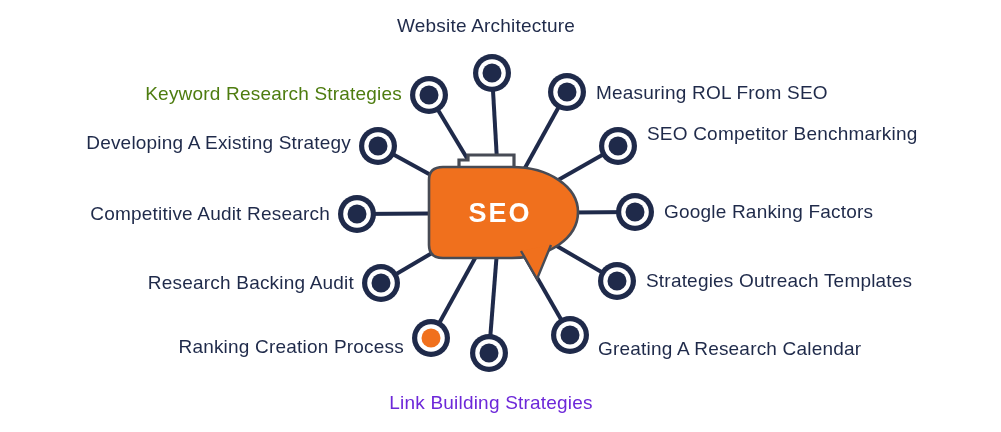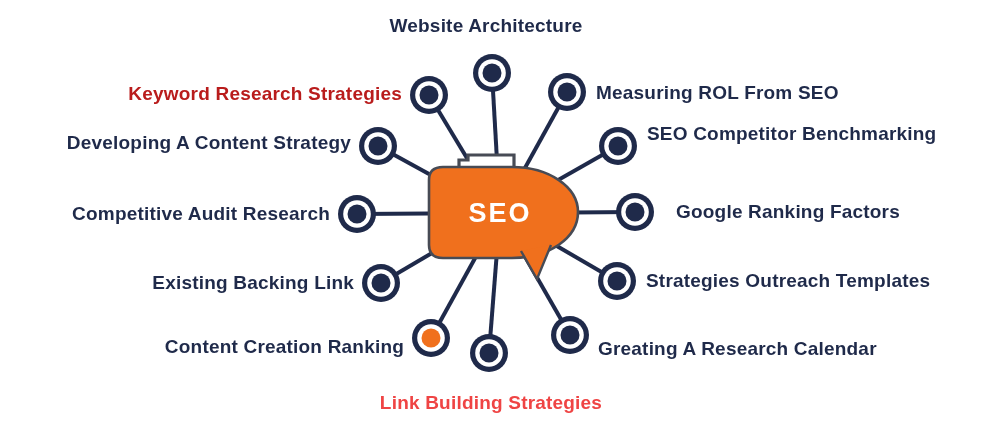--- a/index.html
+++ b/index.html
@@ -16,21 +16,21 @@
     font-family: "Liberation Sans", sans-serif;
   }
   .stage svg {
     position: absolute;
     left: 0;
     top: 0;
   }
   .node-label {
     position: absolute;
     font-size: 19px;
-    font-weight: 700;
+    font-weight: 400;
     letter-spacing: 0.2px;
     white-space: nowrap;
     color: #1f2a4a;
   }
   .node-label.align-right  { transform: translate(-100%, -50%); }
   .node-label.align-left   { transform: translate(0, -50%); text-align: right; }
   .node-label.align-center { transform: translate(-50%, -50%); }
   .center-label-text {
     font-family: "Liberation Sans", sans-serif;
     font-size: 27px;
@@ -124,25 +124,25 @@
       <path id="handle-shape" d="M 459 174 L 459 160 L 468 160 L 468 155 L 514 155 L 514 174 Z" fill="#ffffff" stroke-width="3.2" stroke="#474b55"></path>
       <path id="bubble-body" d="M 443 167 L 512 167 C 549 167 578 187 578 212 C 578 238 549 258 512 258 L 443 258
                Q 429 258 429 245 L 429 180 Q 429 167 443 167 Z" stroke-width="2.6" fill="#f0701d" stroke="#474b55"></path>
       <path id="bubble-tail" d="M 521 251 L 537 279 L 551 245" stroke-width="2.4" fill="#f0701d" stroke="#474b55"></path>
       <text id="center-label" class="center-label-text" x="500" y="213" text-anchor="middle" dominant-baseline="central" fill="#ffffff">SEO</text>
     </g>
   </svg>
 
   <div id="labels-layer">
       <div class="node-label align-center" style="left: 486px; top: 26px; color: rgb(31, 42, 74);">Website Architecture</div>
-      <div class="node-label align-right" style="left: 402px; top: 94px; color: #b91c1c;">Keyword Research Strategies</div>
+      <div class="node-label align-right" style="left: 402px; top: 94px; color: #4d7c0f;">Keyword Research Strategies</div>
       <div class="node-label align-left" style="left: 596px; top: 93px; color: rgb(31, 42, 74);">Measuring ROL From SEO</div>
-      <div class="node-label align-right" style="left: 351px; top: 143px; color: rgb(31, 42, 74);">Developing A Content Strategy</div>
+      <div class="node-label align-right" style="left: 351px; top: 143px; color: rgb(31, 42, 74);">Developing A Existing Strategy</div>
       <div class="node-label align-left" style="left: 647px; top: 134px; color: rgb(31, 42, 74);">SEO Competitor Benchmarking</div>
       <div class="node-label align-right" style="left: 330px; top: 214px; color: rgb(31, 42, 74);">Competitive Audit Research</div>
-      <div class="node-label align-left" style="left: 664px; top: 212px; color: rgb(31, 42, 74); margin-left: 12px;">Google Ranking Factors</div>
-      <div class="node-label align-right" style="left: 354px; top: 283px; color: rgb(31, 42, 74);">Existing Backing Link</div>
+      <div class="node-label align-left" style="left: 664px; top: 212px; color: rgb(31, 42, 74);">Google Ranking Factors</div>
+      <div class="node-label align-right" style="left: 354px; top: 283px; color: rgb(31, 42, 74);">Research Backing Audit</div>
       <div class="node-label align-left" style="left: 646px; top: 281px; color: rgb(31, 42, 74);">Strategies Outreach Templates</div>
-      <div class="node-label align-right" style="left: 404px; top: 347px; color: rgb(31, 42, 74);">Content Creation Ranking</div>
+      <div class="node-label align-right" style="left: 404px; top: 347px; color: rgb(31, 42, 74);">Ranking Creation Process</div>
       <div class="node-label align-left" style="left: 598px; top: 349px; color: rgb(31, 42, 74);">Greating A Research Calendar</div>
-      <div class="node-label align-center" style="left: 491px; top: 403px; color: #ef4444;">Link Building Strategies</div>
+      <div class="node-label align-center" style="left: 491px; top: 403px; color: #6d28d9;">Link Building Strategies</div>
     </div>
 </div>
 
 </body></html>

